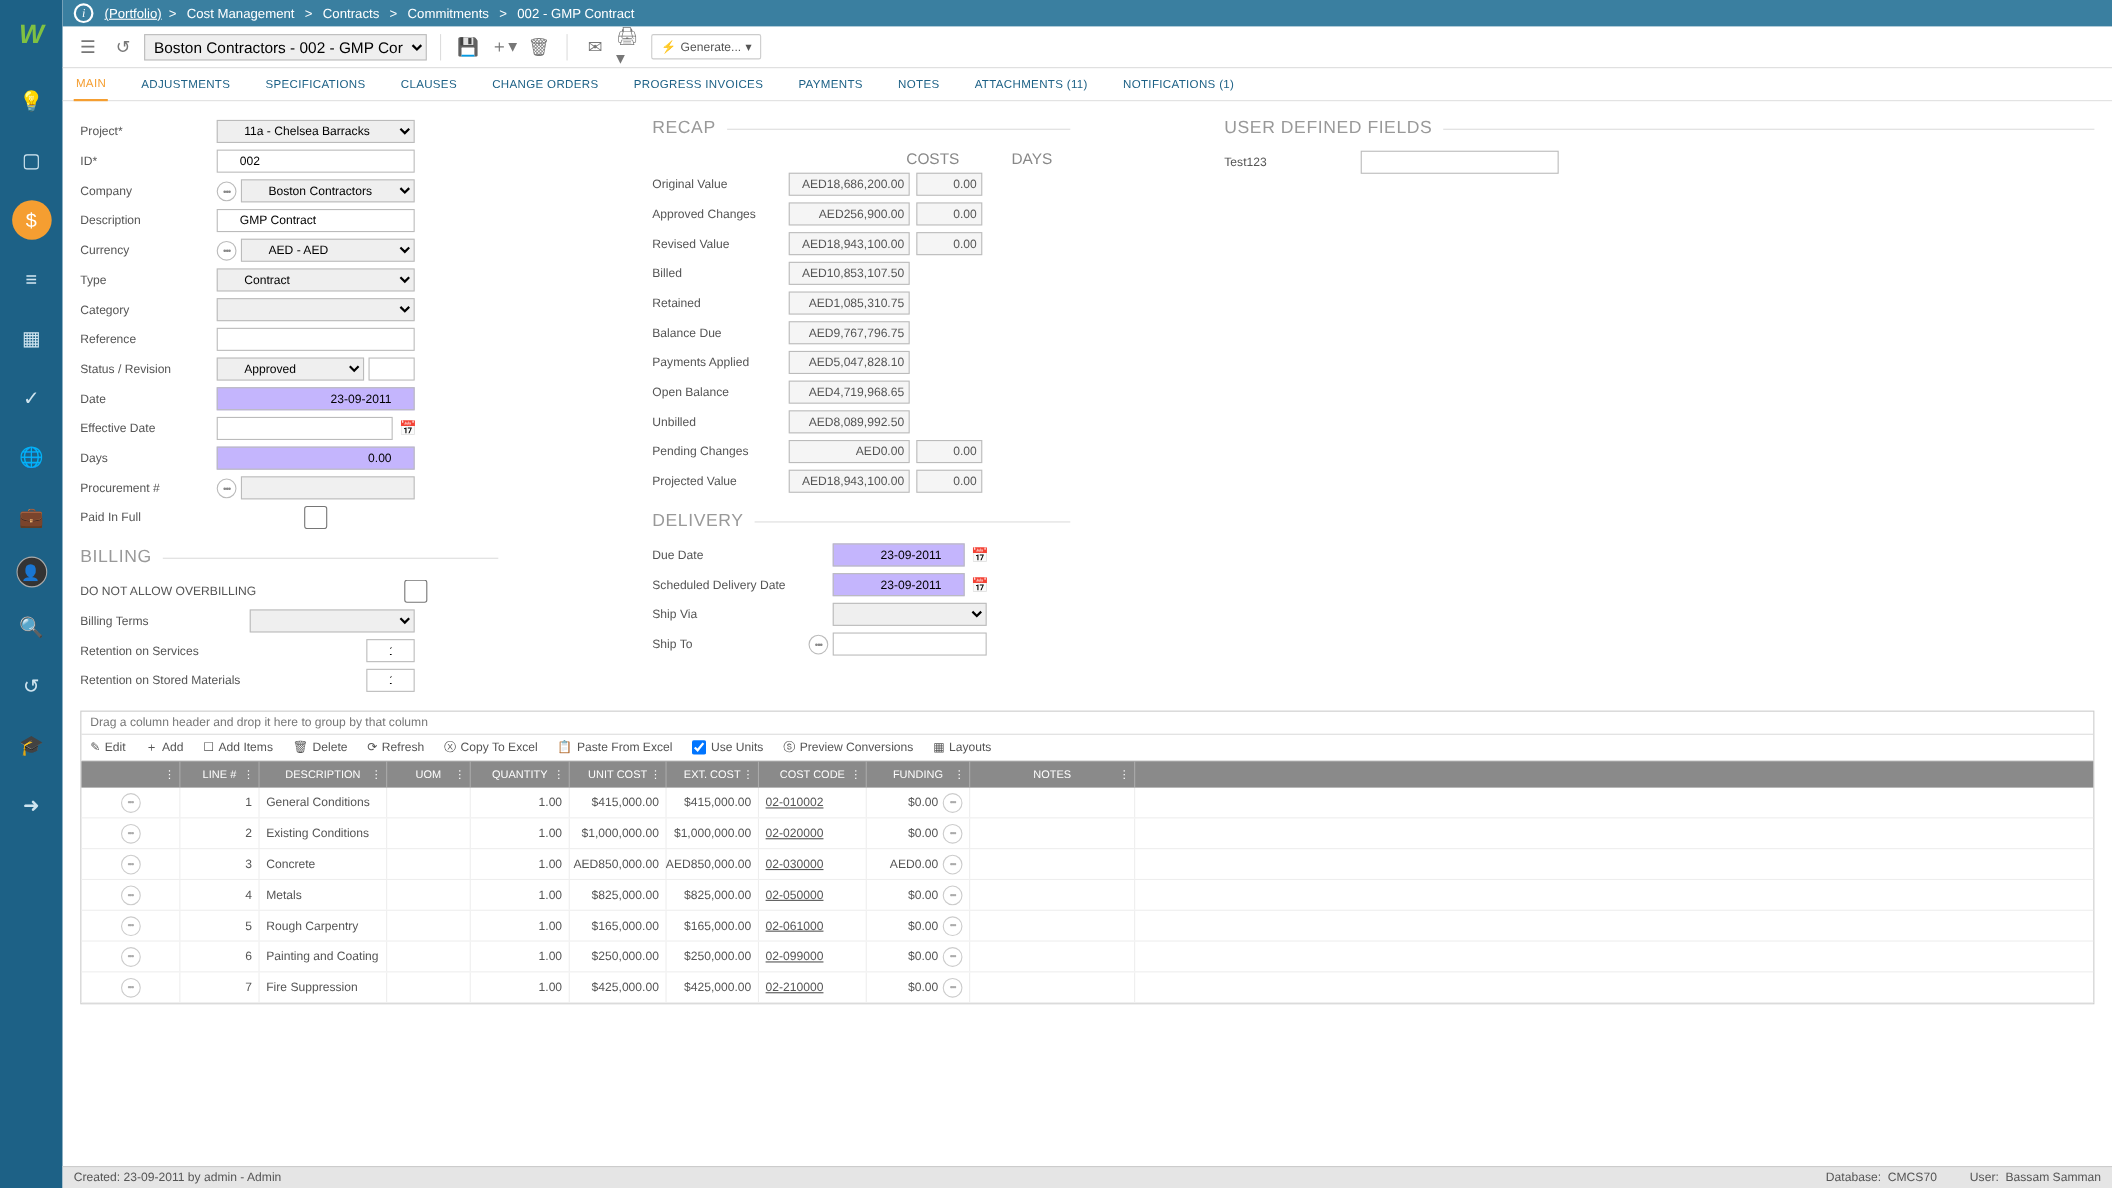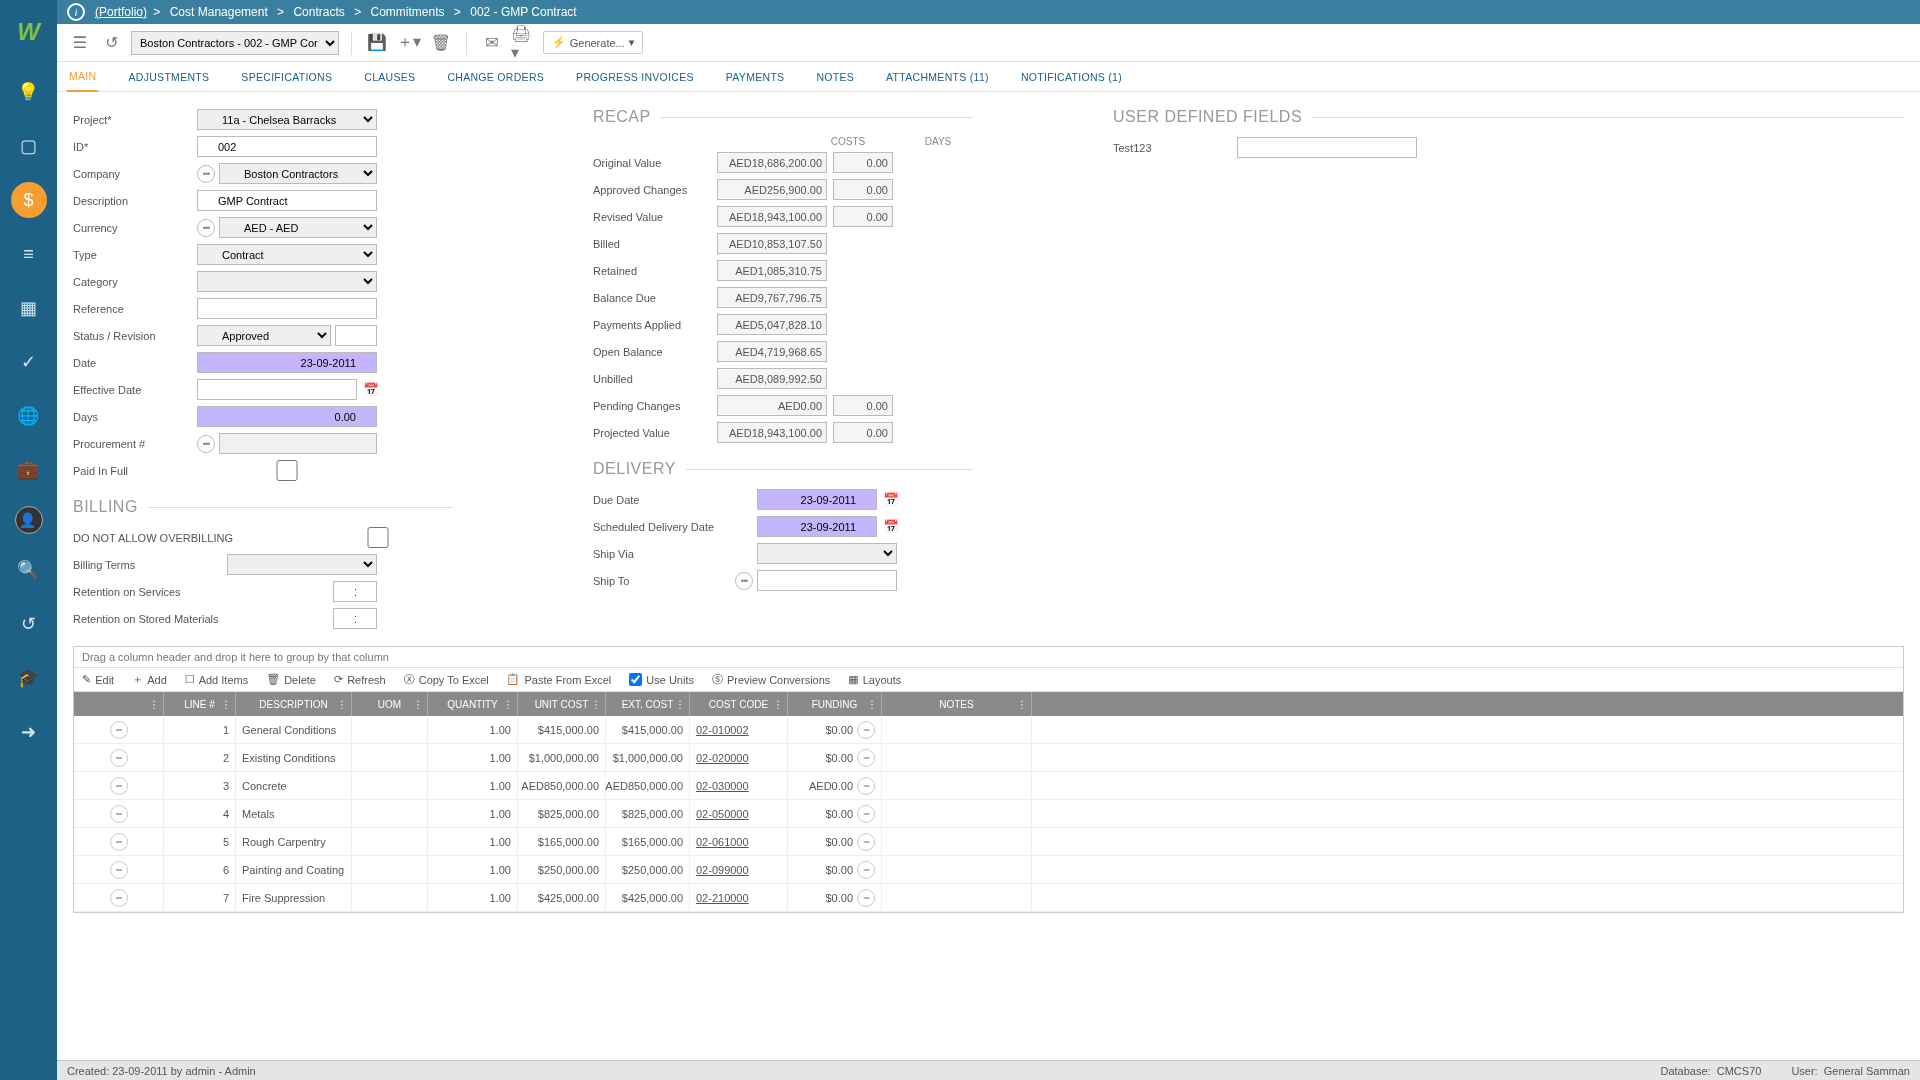--- a/index.html
+++ b/index.html
@@ -22,21 +22,21 @@
 .topbar .info { width: 18px; height: 18px; border: 2px solid #fff; border-radius: 50%; display: flex; align-items: center; justify-content: center; font-size: 11px; margin-right: 10px; font-style: italic; font-family: serif;}
 .topbar a { color: #fff; text-decoration: underline; }
 .topbar span { margin: 0 3px; }
 .topbar .crumb { text-decoration: none; }
 .topbar .crumb.first { text-decoration: underline; }
 
 
 .toolbar { height: 38px; border-bottom: 1px solid #ddd; display: flex; align-items: center; padding: 0 10px; gap: 6px; }
 .tb-icon { width: 26px; height: 26px; display: flex; align-items: center; justify-content: center; color: #777; cursor: pointer; font-size: 16px; }
 .tb-sep { width: 1px; height: 24px; background: #ddd; margin: 0 6px; }
-.tb-select { height: 24px; border: 1px solid #bbb; font-size: 11px; min-width: 180px; padding: 0 4px; }
+.tb-select { height: 24px; border: 1px solid #bbb; font-size: 14px; min-width: 180px; padding: 0 4px; }
 .tb-gen { border: 1px solid #ccc; padding: 4px 8px; border-radius: 2px; display: flex; align-items: center; gap: 4px; cursor: pointer; color: #555; }
 
 
 .tabs { height: 30px; border-bottom: 1px solid #e0e0e0; display: flex; align-items: center; padding: 0 10px; gap: 28px; font-size: 10.5px; }
 .tab { color: #1d6186; cursor: pointer; padding: 8px 2px; letter-spacing: 0.3px; }
 .tab.active { color: #f59e31; border-bottom: 2px solid #f59e31; }
 
 
 .content { flex: 1; padding: 16px; overflow: auto; display: flex; gap: 40px; }
 .col { display: flex; flex-direction: column; gap: 4px; }
@@ -50,21 +50,21 @@
 .form-row input { width: 180px; }
 .form-row select { width: 180px; }
 .form-row input.ro { background: #c4b5fd; text-align: right; }
 .form-row input.tiny { width: 40px; text-align: right; }
 .form-row .dots { width: 18px; height: 18px; border: 1px solid #bbb; border-radius: 50%; display: flex; align-items: center; justify-content: center; font-size: 9px; cursor: pointer; color: #888; letter-spacing: -1px;}
 .form-row input.grey { background: #f0f0f0; }
 
 .section-title { display: flex; align-items: center; margin: 12px 0 6px 0; font-size: 16px; color: #999; letter-spacing: 0.5px; }
 .section-title .line { flex: 1; height: 1px; background: #ddd; margin-left: 10px; }
 
-.recap-header { display: flex; font-size: 10px; color: #888; }
+.recap-header { display: flex; font-size: 14px; color: #888; }
 .recap-header .c1 { width: 200px; }
 .recap-header .c2 { width: 110px; text-align: center; }
 .recap-header .c3 { width: 70px; text-align: center; }
 .recap-row { display: flex; align-items: center; height: 23px; }
 .recap-row label { width: 120px; font-size: 11px; }
 .recap-row input { height: 21px; border: 1px solid #bbb; background: #f5f5f5; text-align: right; padding: 0 4px; font-size: 11px; }
 .recap-row .costs { width: 110px; margin-left: 4px;}
 .recap-row .days { width: 60px; margin-left: 6px; }
 
 .cal-icon { width: 16px; font-size: 13px; color: #888; cursor: pointer; margin-left: 2px;}
@@ -519,17 +519,17 @@
               </div>
             </div>
       </div>
       </div>
     </div>
 
     <div class="status">
       <span>Created:  23-09-2011 by admin - Admin</span>
       <div class="sr">
         <span><span>Database:</span>&nbsp;&nbsp;<span>CMCS70</span></span>
-        <span><span>User:</span>&nbsp;&nbsp;<span>General Samman</span></span>
+        <span><span>User:</span>&nbsp;&nbsp;<span>Bassam Samman</span></span>
       </div>
     </div>
   </div>
 </div>
 
 </body></html>

